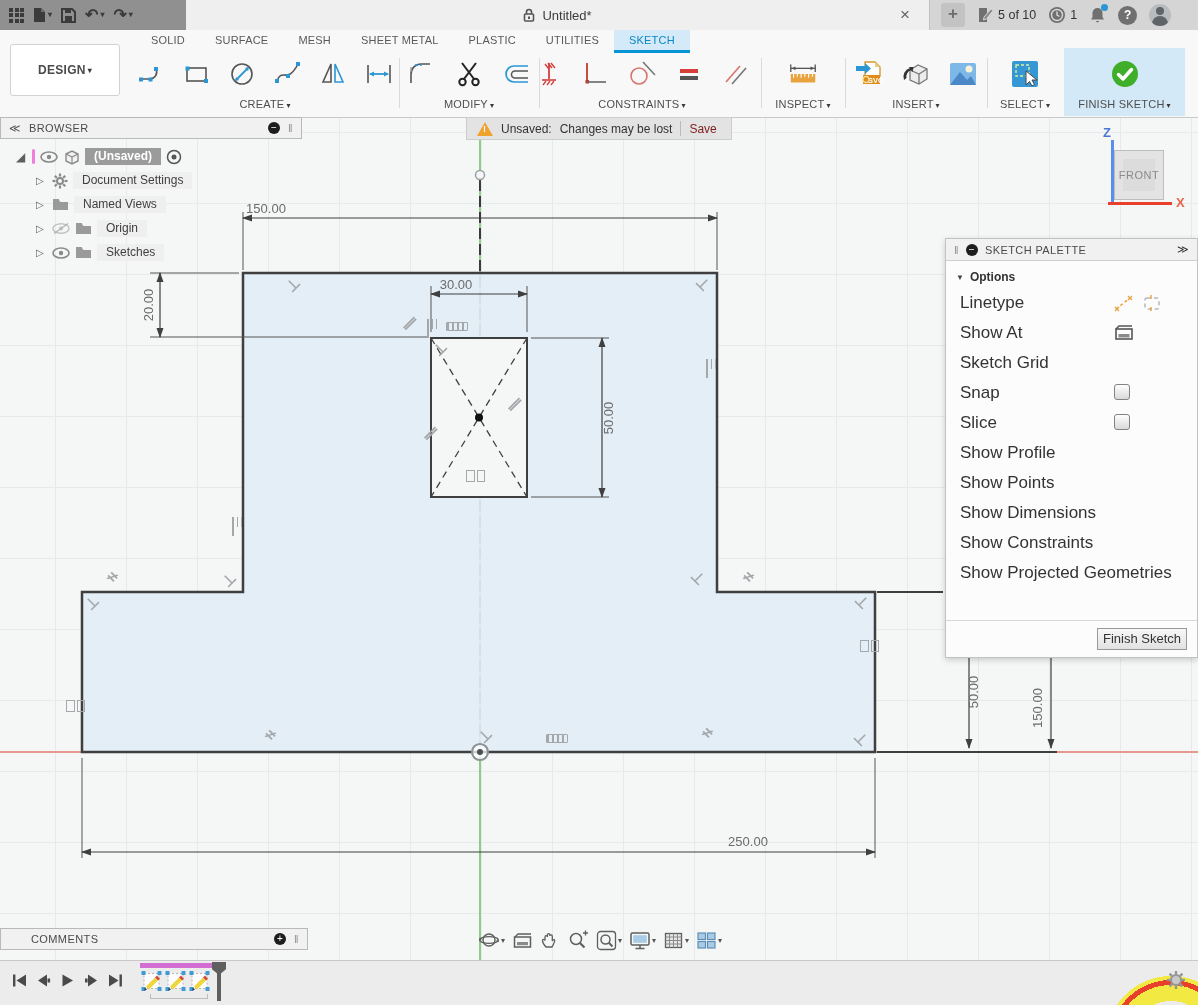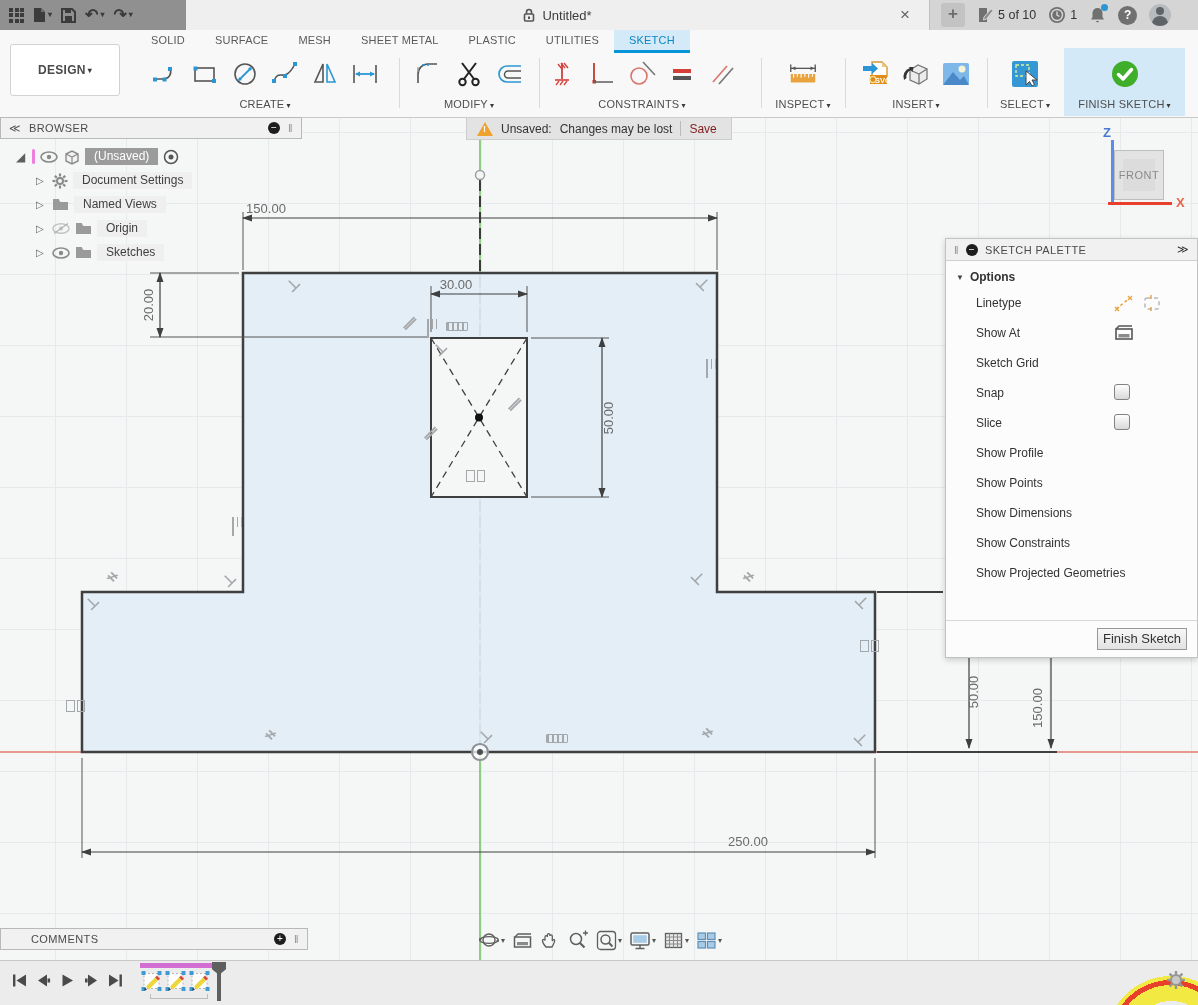--- a/index.html
+++ b/index.html
@@ -28,21 +28,21 @@
 .avatar{width:22px;height:22px;border-radius:50%;background:#b9bcbe;overflow:hidden;position:relative}
 .avatar::before{content:"";position:absolute;left:7px;top:3px;width:8px;height:8px;border-radius:50%;background:#5f6468}
 .avatar::after{content:"";position:absolute;left:3px;top:12px;width:16px;height:12px;border-radius:8px 8px 0 0;background:#5f6468}
 
 .ribbon{position:absolute;left:0;top:30px;width:1198px;height:88px;background:#f8f8f8;border-bottom:1px solid #c9c9c9}
 .tabs{position:absolute;left:136px;top:0;height:23px;display:flex;align-items:stretch}
 .rtab{padding:4px 15px 0 15px;font-size:11px;color:#5a5a5a;letter-spacing:.2px}
 .rtab.active{background:#d5eaf8;color:#0b87c5;border-bottom:3px solid #0696d7;padding-top:4px}
 .design-btn{position:absolute;left:10px;top:14px;width:110px;height:52px;background:#fff;border:1px solid #d2d2d2;border-radius:3px;display:flex;align-items:center;justify-content:center;font-size:12px;font-weight:bold;color:#4a4a4a;letter-spacing:.3px}
 .grp{position:absolute;top:23px;height:62px}
-.grp-icons{display:flex;align-items:center;justify-content:center;gap:8px;height:42px}
+.grp-icons{display:flex;align-items:center;justify-content:center;gap:15px;height:42px}
 .grp-label{text-align:center;font-size:11px;color:#4e4e4e;margin-top:3px;letter-spacing:.2px}
 .vsep{position:absolute;top:28px;height:50px;width:1px;background:#dadada}
 .tool{display:flex;align-items:center;justify-content:center;width:32px;height:36px}
 .finish-zone{position:absolute;left:1064px;top:18px;width:121px;height:68px;background:#d3e9f8}
 
 .canvas-grid{position:absolute;left:0;top:118px;width:1198px;height:842px;background-color:#f5f6f6;
  background-image:linear-gradient(#e7eaec 1px,transparent 1px),linear-gradient(90deg,#e7eaec 1px,transparent 1px);
  background-size:71px 71px;background-position:-16px 14px}
 .dim-line{stroke:#3f3f3f;stroke-width:1.2}
 .ext-line{stroke:#555;stroke-width:1}
@@ -59,29 +59,29 @@
 .cg-comb{width:22px;height:9px;border:1.3px solid #a4a8ab;border-radius:1px;background:repeating-linear-gradient(90deg,#a4a8ab 0 2px,transparent 2px 5px)}
 
 .panel-hdr{position:absolute;height:22px;background:#f1f1f1;border:1px solid #b9b9b9;display:flex;align-items:center;padding:0 8px;font-size:11px;color:#4a4a4a;letter-spacing:.4px}
 .mini-circ{width:12px;height:12px;border-radius:50%;background:#1d1d1d;color:#fff;font-size:10px;line-height:12px;text-align:center}
 .mini-circ.minus::before{content:"−"}
 .mini-circ.plus::before{content:"+"}
 .grip{color:#8e8e8e;font-size:11px}
 
 .brow{position:absolute;display:flex;align-items:center;gap:5px;height:19px}
 .bchip{background:#efefef;padding:1px 9px 2px 9px;font-size:12px;color:#3f3f3f;white-space:nowrap}
-.bchip.sel{background:#9b9b9b;color:#fff;font-weight:normal}
+.bchip.sel{background:#9b9b9b;color:#fff;font-weight:bold}
 .expander{color:#5f5f5f;font-size:10px;width:11px}
 .pinkbar{width:3px;height:15px;background:#ef7ede;border-radius:2px}
 
 .palette{position:absolute;left:945px;top:238px;width:253px;height:420px;background:#fcfcfc;border:1px solid #c2c2c2;box-shadow:0 2px 6px rgba(0,0,0,.18)}
 .pal-hdr{position:relative;height:22px;background:#f1f1f1;border-bottom:1px solid #cfcfcf;display:flex;align-items:center;gap:7px;padding:0 8px;font-size:11px;color:#4a4a4a;letter-spacing:.4px}
 .pal-sec{display:flex;align-items:center;gap:6px;padding:9px 0 4px 10px;font-size:12px;font-weight:bold;color:#333}
 .pal-sec::before{content:"▼";font-size:8px;color:#444}
-.pal-row{position:relative;height:30px;display:flex;align-items:center;padding-left:30px;font-size:12px;color:#333}
+.pal-row{position:relative;height:30px;display:flex;align-items:center;padding-left:14px;font-size:17px;color:#333}
 .pal-ctl{position:absolute;left:168px;top:6px}
 .chk{width:16px;height:16px;border:1px solid #828282;border-radius:3px;background:linear-gradient(#fefefe,#d9d9d9)}
 .chk.checked{position:relative}
 .chk.checked::before{content:"✓";position:absolute;left:2px;top:-2px;font-size:13px;font-weight:bold;color:#222}
 .finish-btn{position:absolute;right:10px;bottom:7px;width:90px;height:22px;background:linear-gradient(#f7f7f7,#e2e2e2);border:1px solid #989898;font-size:13px;color:#333;text-align:center;line-height:20px;font-family:"Liberation Sans",sans-serif}
 .pal-div{position:absolute;left:0;bottom:36px;width:100%;height:1px;background:#d8d8d8}
 
 .warnbar{position:absolute;left:466px;top:117px;width:266px;height:23px;background:#e3e3e3;border:1px solid #cdcdcd;display:flex;align-items:center;gap:8px;padding:0 10px;font-size:12px;color:#333}
 .warn-tri{width:0;height:0;border-left:8px solid transparent;border-right:8px solid transparent;border-bottom:14px solid #f0a22e;position:relative}
 .warn-tri::after{content:"!";position:absolute;left:-2px;top:2px;font-size:9px;font-weight:bold;color:#fff}

